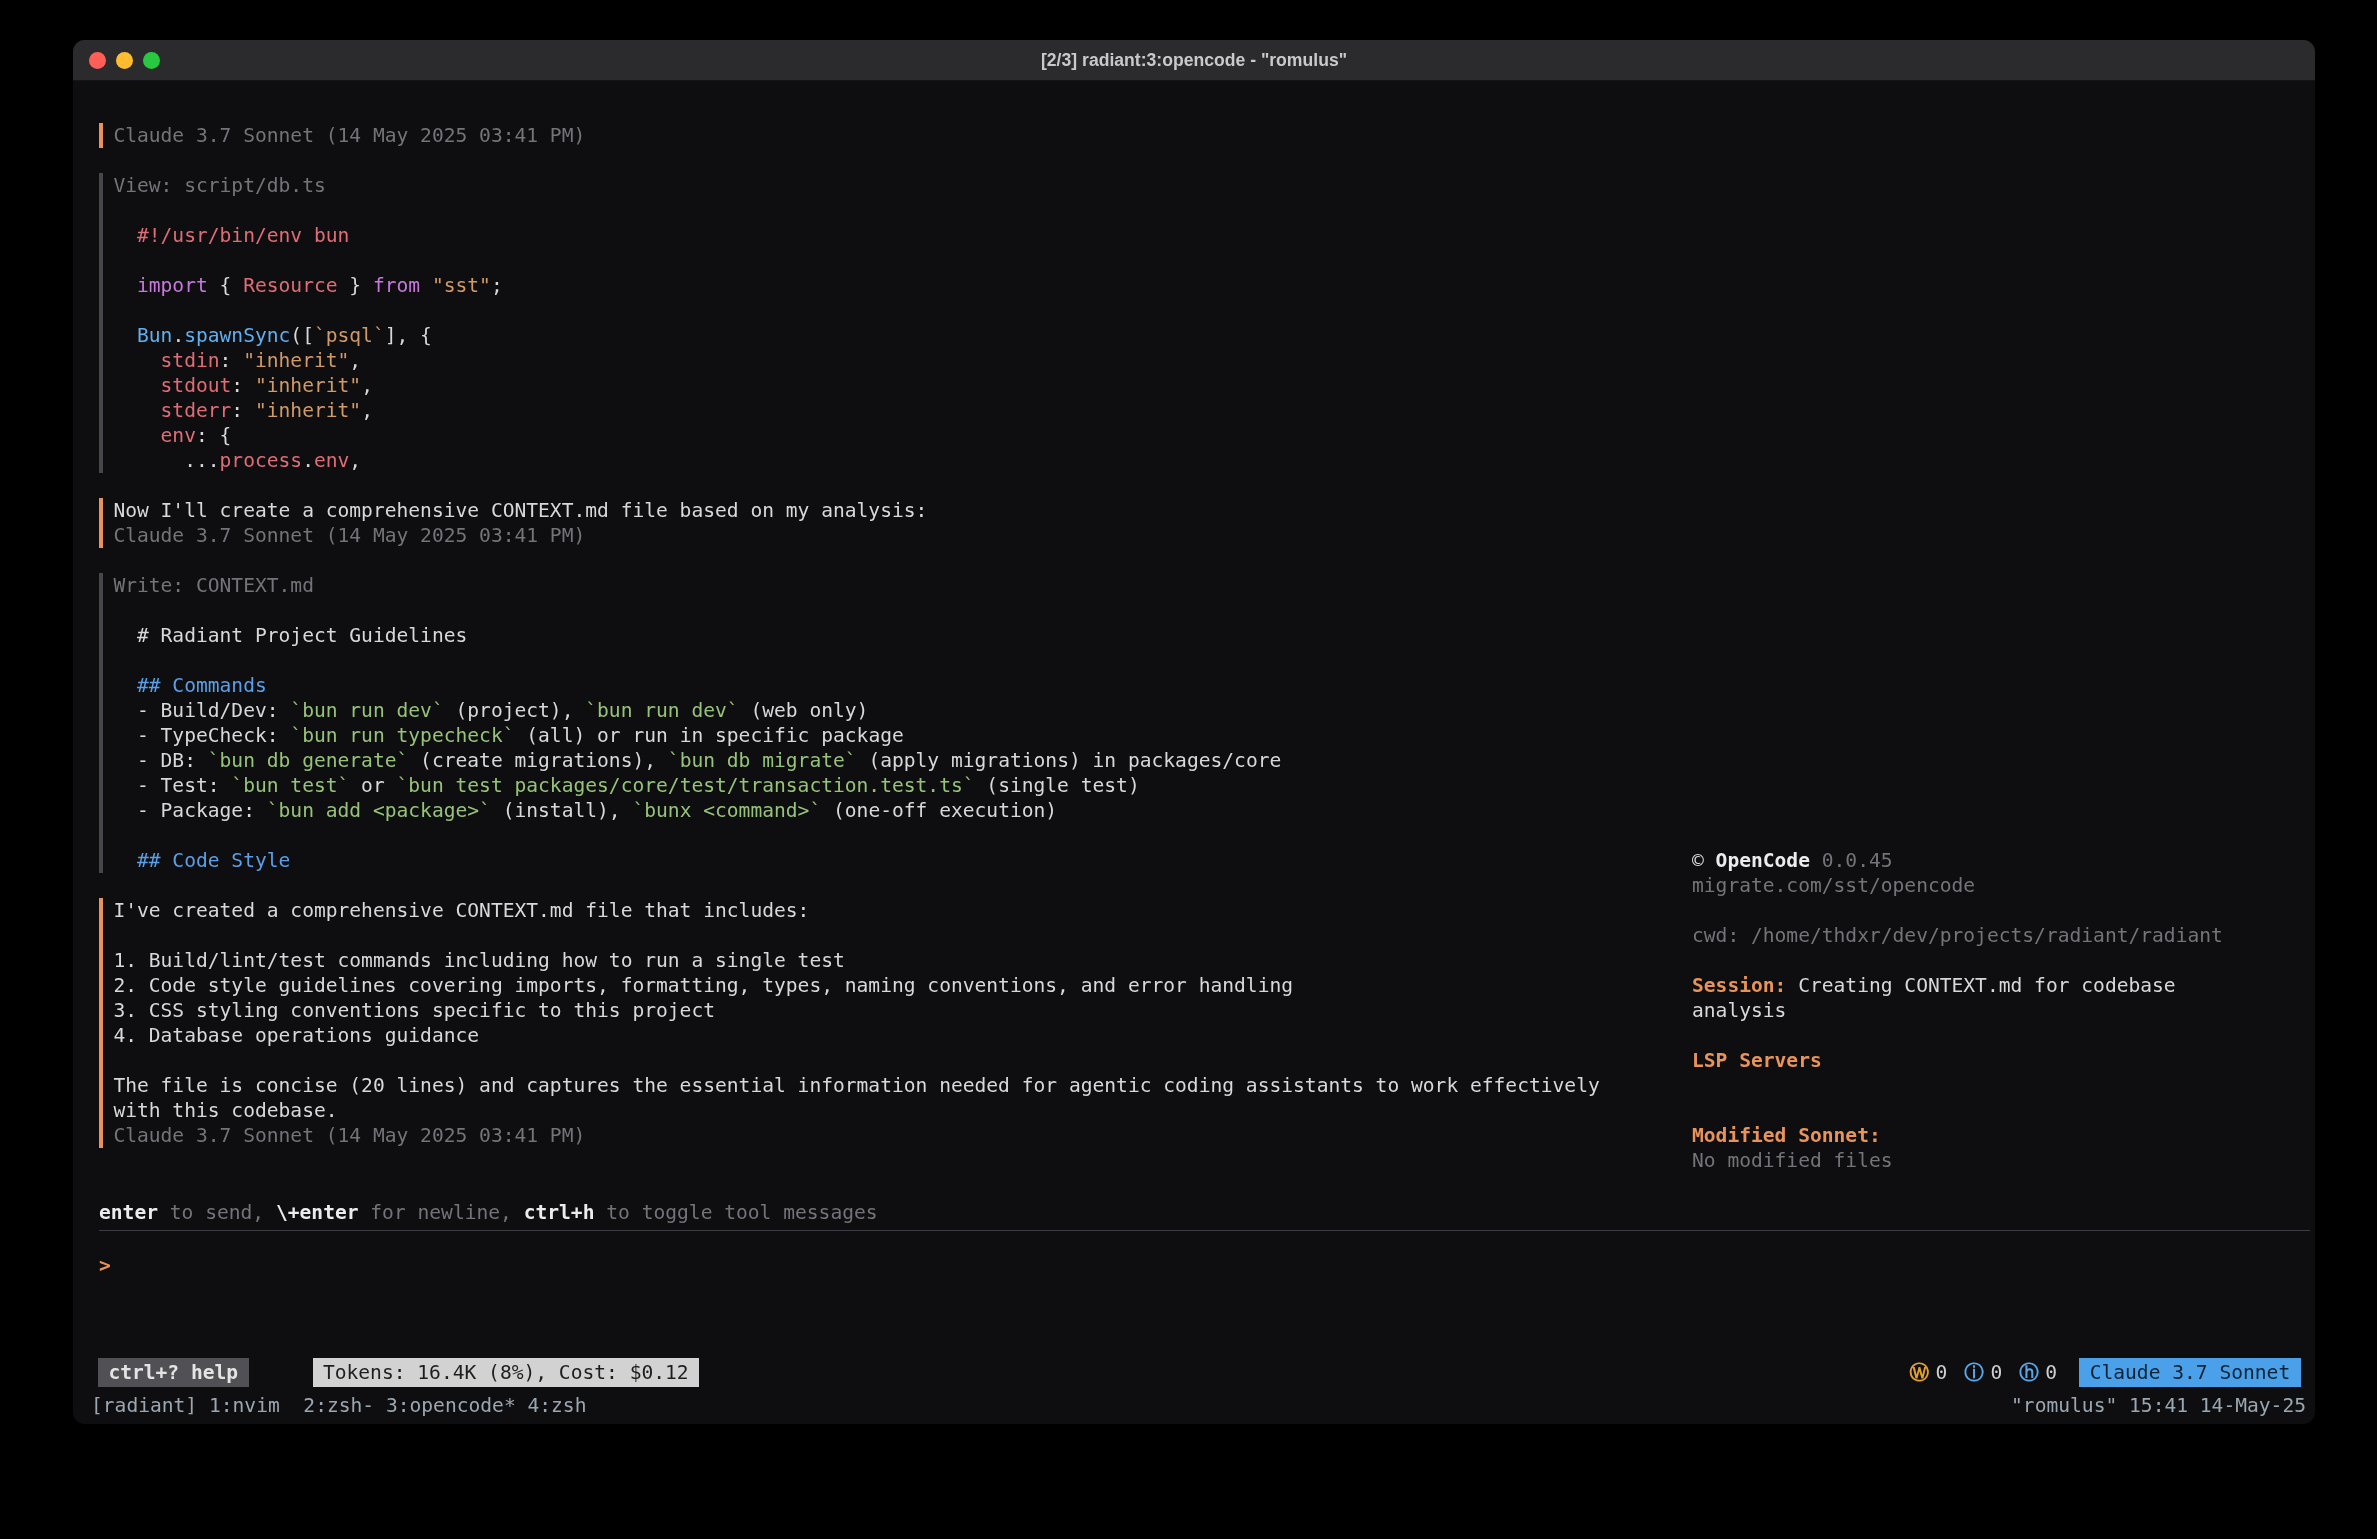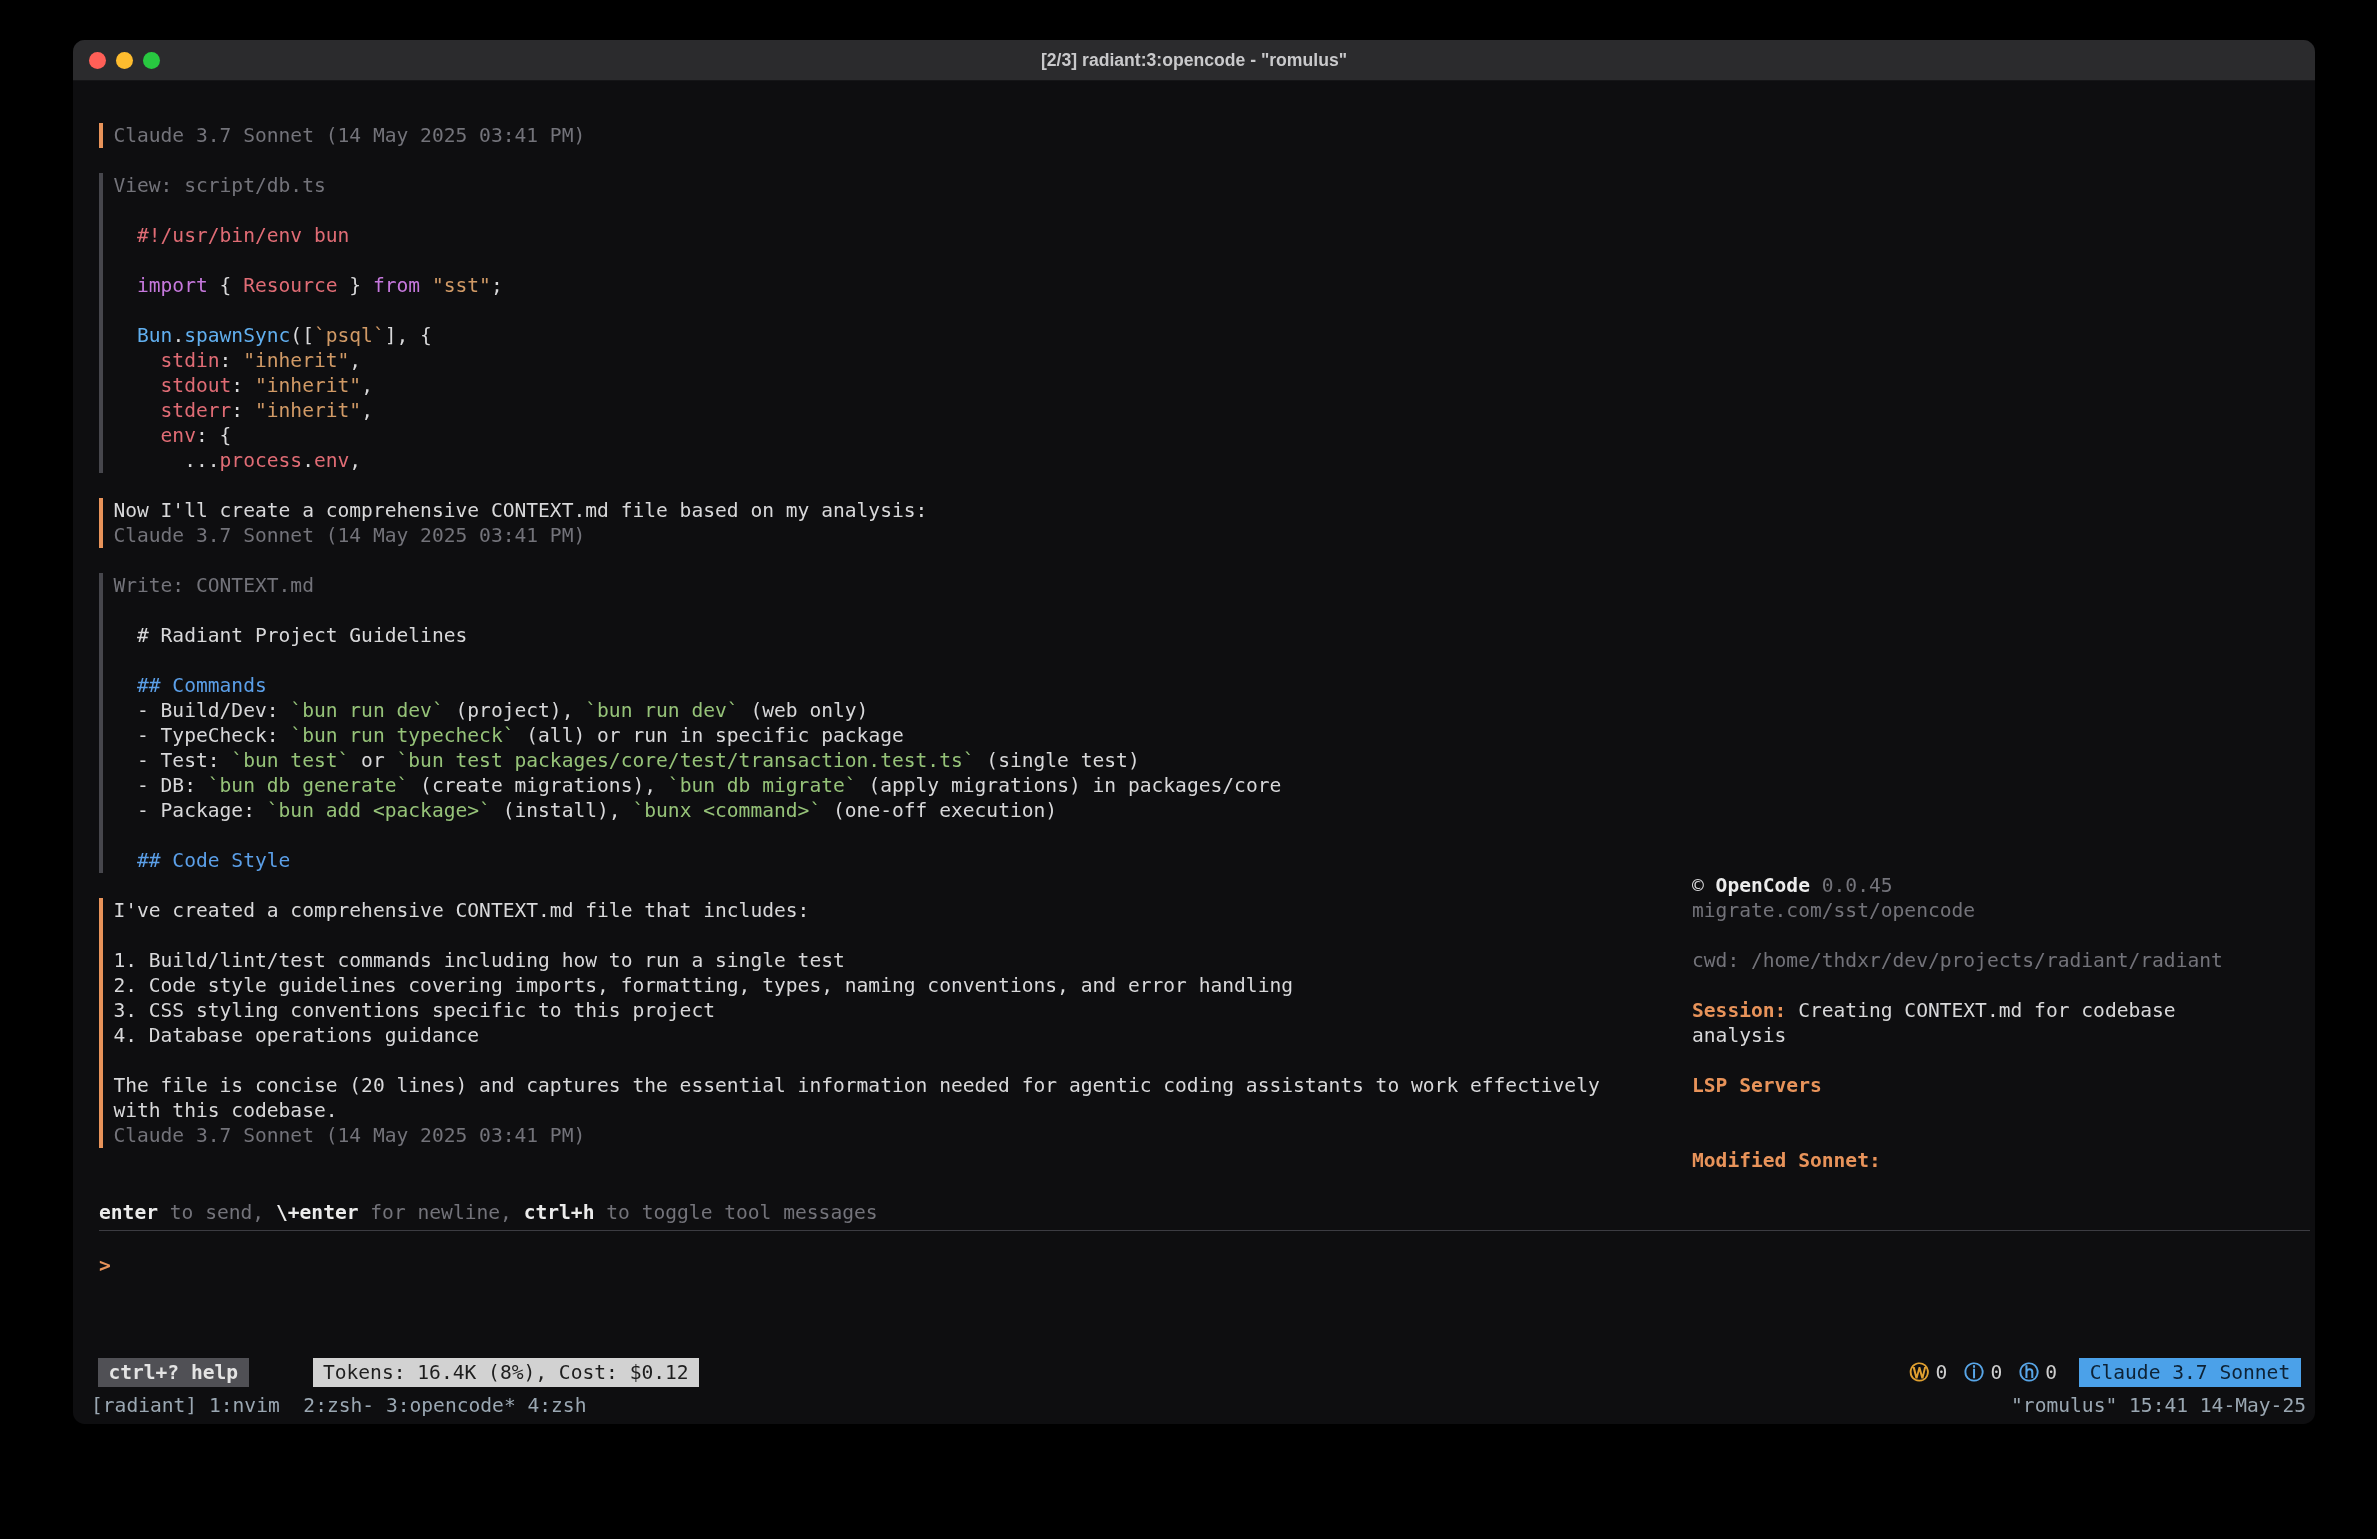--- a/index.html
+++ b/index.html
@@ -110,22 +110,22 @@
             <div class="line"><span class="sg-dim">Claude 3.7 Sonnet (14 May 2025 03:41 PM)</span></div>
           </div>
         <div class="block tool">
             <div class="line"><span class="sg-dim">Write: CONTEXT.md</span></div>
             <div class="line"></div>
             <div class="line"><span class="sg-fg">  # Radiant Project Guidelines</span></div>
             <div class="line"></div>
             <div class="line"><span class="sg-blue">  ## Commands</span></div>
             <div class="line"><span class="sg-fg">  - Build/Dev: </span><span class="sg-green">`bun run dev`</span><span class="sg-fg"> (project), </span><span class="sg-green">`bun run dev`</span><span class="sg-fg"> (web only)</span></div>
             <div class="line"><span class="sg-fg">  - TypeCheck: </span><span class="sg-green">`bun run typecheck`</span><span class="sg-fg"> (all) or run in specific package</span></div>
+            <div class="line"><span class="sg-fg">  - DB: </span><span class="sg-green">`bun db generate`</span><span class="sg-fg"> (create migrations), </span><span class="sg-green">`bun db migrate`</span><span class="sg-fg"> (apply migrations) in packages/core</span></div>
             <div class="line"><span class="sg-fg">  - Test: </span><span class="sg-green">`bun test`</span><span class="sg-fg"> or </span><span class="sg-green">`bun test packages/core/test/transaction.test.ts`</span><span class="sg-fg"> (single test)</span></div>
-            <div class="line"><span class="sg-fg">  - DB: </span><span class="sg-green">`bun db generate`</span><span class="sg-fg"> (create migrations), </span><span class="sg-green">`bun db migrate`</span><span class="sg-fg"> (apply migrations) in packages/core</span></div>
             <div class="line"><span class="sg-fg">  - Package: </span><span class="sg-green">`bun add &lt;package&gt;`</span><span class="sg-fg"> (install), </span><span class="sg-green">`bunx &lt;command&gt;`</span><span class="sg-fg"> (one-off execution)</span></div>
             <div class="line"></div>
             <div class="line"><span class="sg-blue">  ## Code Style</span></div>
           </div>
         <div class="block accent">
             <div class="line"><span class="sg-fg">I've created a comprehensive CONTEXT.md file that includes:</span></div>
             <div class="line"></div>
             <div class="line"><span class="sg-fg">1. Build/lint/test commands including how to run a single test</span></div>
             <div class="line"><span class="sg-fg">2. Code style guidelines covering imports, formatting, types, naming conventions, and error handling</span></div>
             <div class="line"><span class="sg-fg">3. CSS styling conventions specific to this project</span></div>
@@ -142,20 +142,21 @@
           <div class="line"></div>
           <div class="line"><span class="sg-dim">cwd: /home/thdxr/dev/projects/radiant/radiant</span></div>
           <div class="line"></div>
           <div class="line"><span class="sg-orangeb">Session:</span><span class="sg-fg"> Creating CONTEXT.md for codebase</span></div>
           <div class="line"><span class="sg-fg">analysis</span></div>
           <div class="line"></div>
           <div class="line"><span class="sg-orangeb">LSP Servers</span></div>
           <div class="line"></div>
           <div class="line"></div>
           <div class="line"><span class="sg-orangeb">Modified Sonnet:</span></div>
+          <div class="line"><span class="sg-dim">No modified files</span></div>
         </div>
     </div>
 
     <div class="help-line">
         <div class="line"><span class="sg-bold">enter</span><span class="sg-dim"> to send, </span><span class="sg-bold">\+enter</span><span class="sg-dim"> for newline, </span><span class="sg-bold">ctrl+h</span><span class="sg-dim"> to toggle tool messages</span></div>
       </div>
     <div class="separator"></div>
 
     <div class="input-area">
       <span class="prompt sg-orange">&gt;</span>

